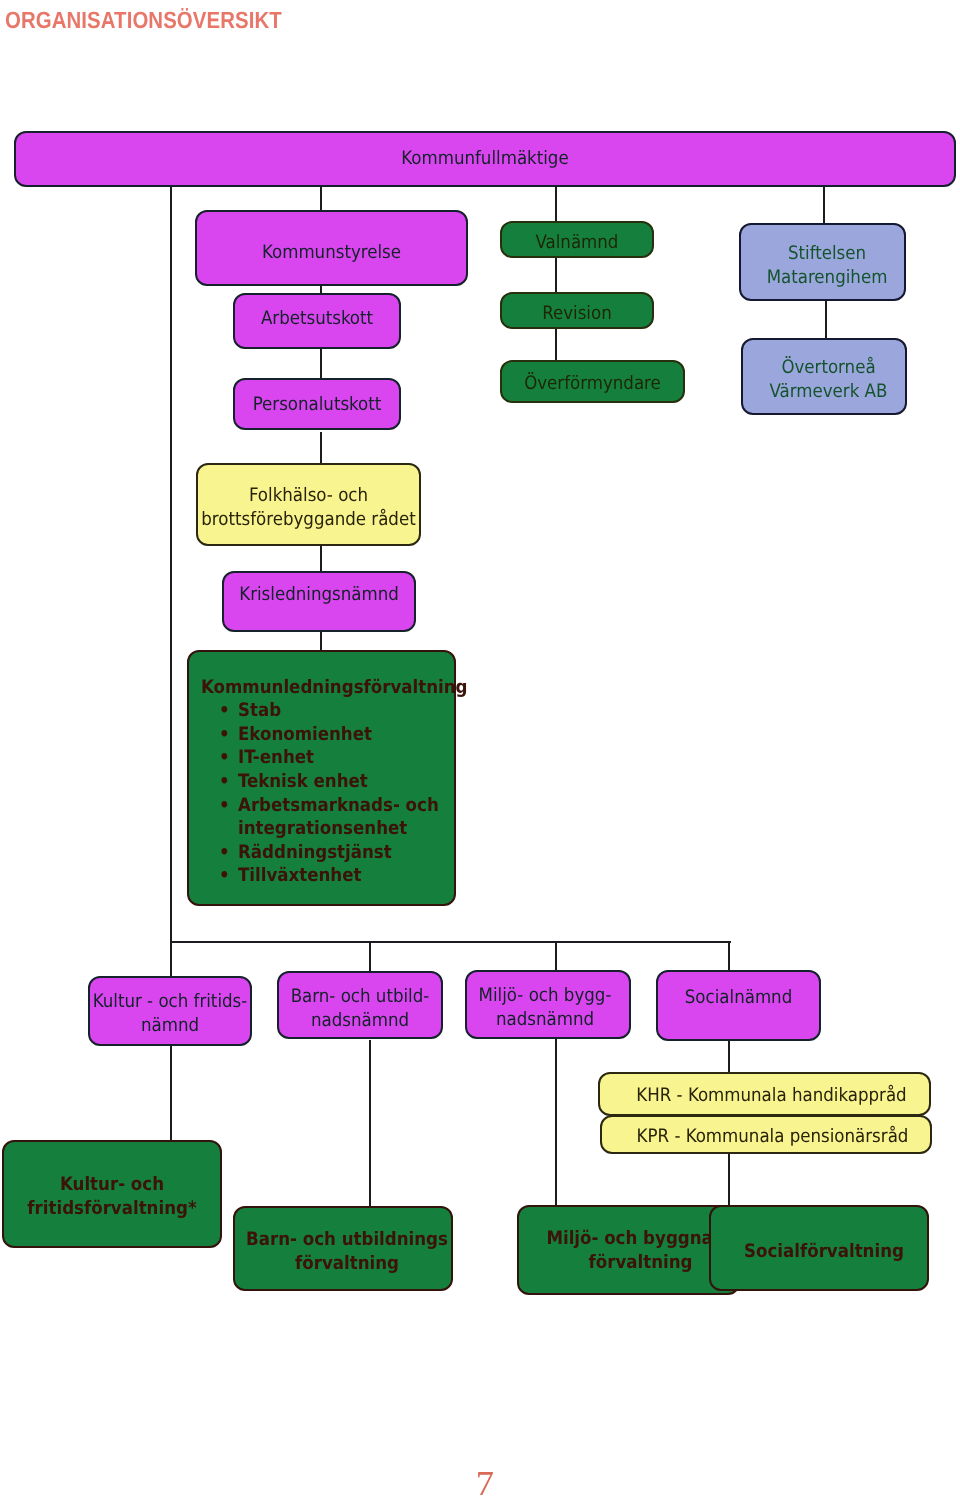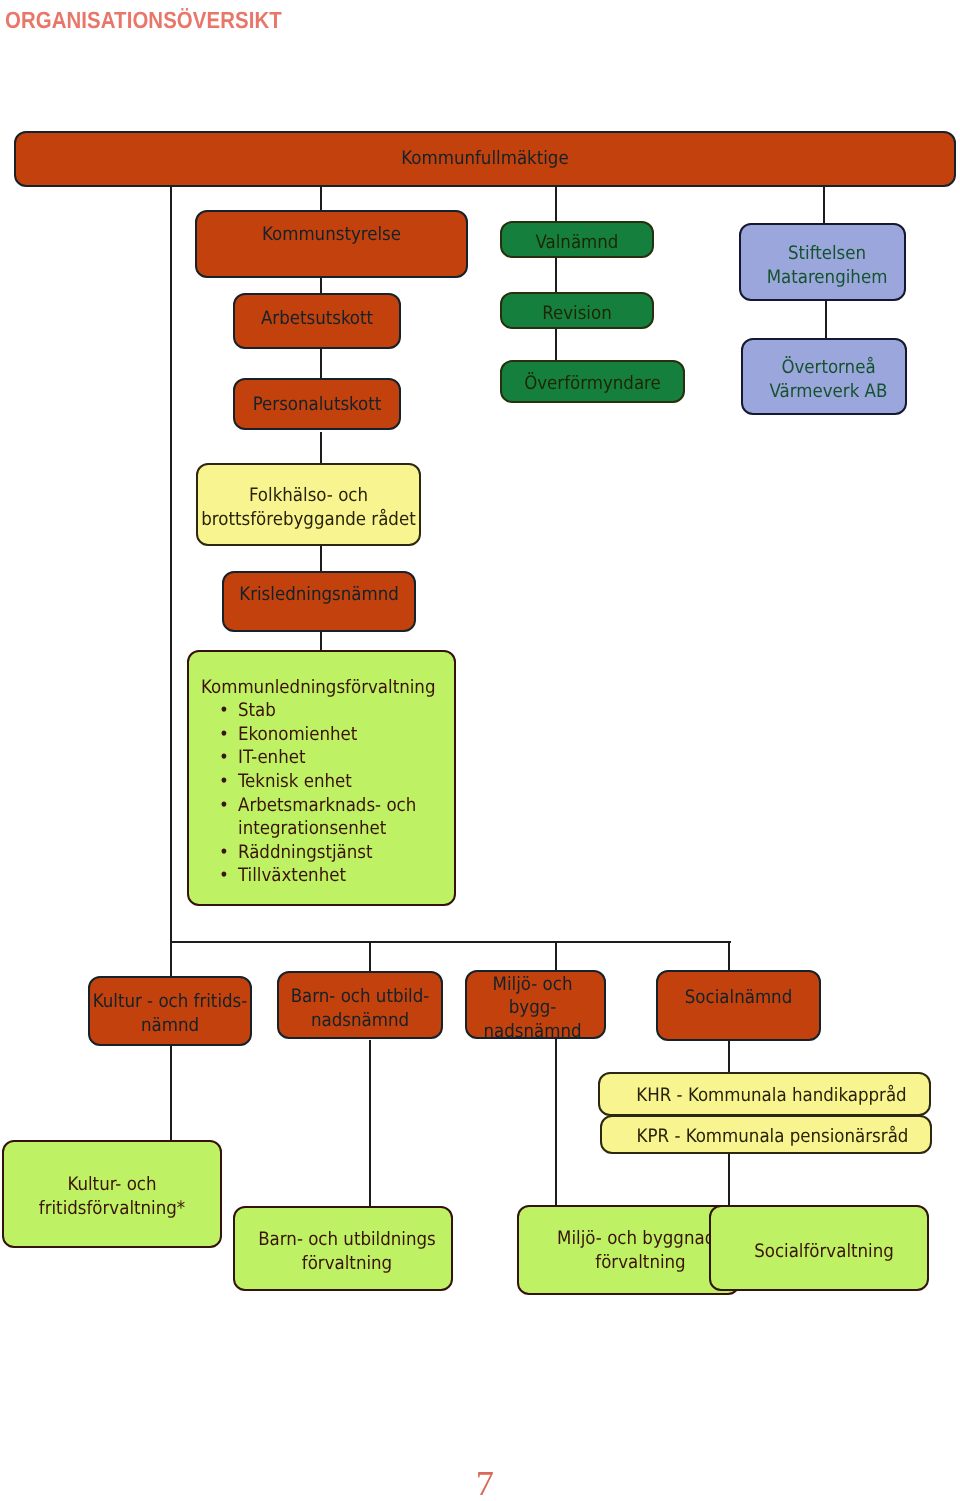--- a/index.html
+++ b/index.html
@@ -16,25 +16,25 @@
          transform:scaleX(0.872);transform-origin:left top;white-space:nowrap;}
 
   .ln{position:absolute;background:#1b1c20;}
   .vl{width:2.4px;}
   .hl{height:2.4px;}
 
   .box{position:absolute;box-sizing:border-box;border:2.2px solid #1b1c20;
        border-radius:12px;display:flex;align-items:center;justify-content:center;
        text-align:center;color:#231f20;font-size:18.5px;line-height:1.278;
        letter-spacing:0px;}
-  .blue{background:#c2410c;border-color:#15222b;color:#142229;}
+  .blue{background:#d946ef;border-color:#15222b;color:#142229;}
   .green{background:#15803d;border-color:#26300d;color:#1e2609;}
   .purple{background:#9ba6dc;border-color:#141830;color:#14532d;}
   .yellow{background:#f8f48f;border-color:#2b2710;color:#282309;}
-  .red{background:#bef264;border-color:#33130b;color:#3b1309;}
+  .red{background:#15803d;border-color:#33130b;color:#3b1309;font-weight:bold;}
 
   .listbox{display:block;text-align:left;padding:0;}
   .listbox .hd{position:absolute;left:12px;top:24px;white-space:nowrap;}
   .listbox ul{list-style:none;margin:0;padding:0;position:absolute;left:30px;top:47px;}
   .listbox li{position:relative;padding-left:19px;margin:0;}
   .listbox li .bu{position:absolute;left:0;top:0;}
 
   #pageno{position:absolute;left:5px;top:1466px;width:960px;text-align:center;
           color:#d96a57;font-size:35px;line-height:35px;
           font-family:"Liberation Serif",serif;}
@@ -71,21 +71,21 @@
   <div class="ln vl" style="left:170px;top:1040px;height:167px;"></div>
   <div class="ln vl" style="left:369px;top:1040px;height:167px;"></div>
   <div class="ln vl" style="left:555px;top:1037px;height:170px;"></div>
   <div class="ln vl" style="left:728px;top:1039px;height:35px;"></div>
   <div class="ln vl" style="left:728px;top:1152px;height:55px;"></div>
 
   <div class="box blue" style="left:14px;top:131px;width:942px;height:56px;">
     <span>Kommunfullmäktige</span>
   </div>
 
-  <div class="box blue" style="left:195px;top:210px;width:273px;height:68px;padding-bottom:19px;">
+  <div class="box blue" style="left:195px;top:210px;width:273px;height:76px;padding-bottom:19px;align-items:flex-end;">
     <span>Kommunstyrelse</span>
   </div>
   <div class="box blue" style="left:233px;top:293px;width:168px;height:56px;padding-bottom:5px;">
     <span>Arbetsutskott</span>
   </div>
   <div class="box blue" style="left:233px;top:378px;width:168px;height:52px;padding-top:1px;">
     <span>Personalutskott</span>
   </div>
 
   <div class="box green" style="left:500px;top:221px;width:154px;height:37px;padding-top:6px;">
@@ -140,21 +140,21 @@
       <span>Kultur - och fritids-</span><br>
       <span>nämnd</span>
     </span>
   </div>
   <div class="box blue" style="left:277px;top:971px;width:166px;height:68px;padding-top:7px;">
     <span>
       <span>Barn- och utbild-</span><br>
       <span>nadsnämnd</span>
     </span>
   </div>
-  <div class="box blue" style="left:465px;top:970px;width:141px;height:69px;padding-top:7px;padding-right:6px;">
+  <div class="box blue" style="left:465px;top:970px;width:166px;height:69px;padding-top:7px;padding-right:6px;">
     <span>
       <span>Miljö- och bygg-</span><br>
       <span>nadsnämnd</span>
     </span>
   </div>
   <div class="box blue" style="left:656px;top:970px;width:165px;height:71px;padding-bottom:15px;">
     <span>Socialnämnd</span>
   </div>
 
   <div class="box yellow" style="left:598px;top:1072px;width:333px;height:44px;padding-left:14px;padding-top:4px;align-items:center;">

